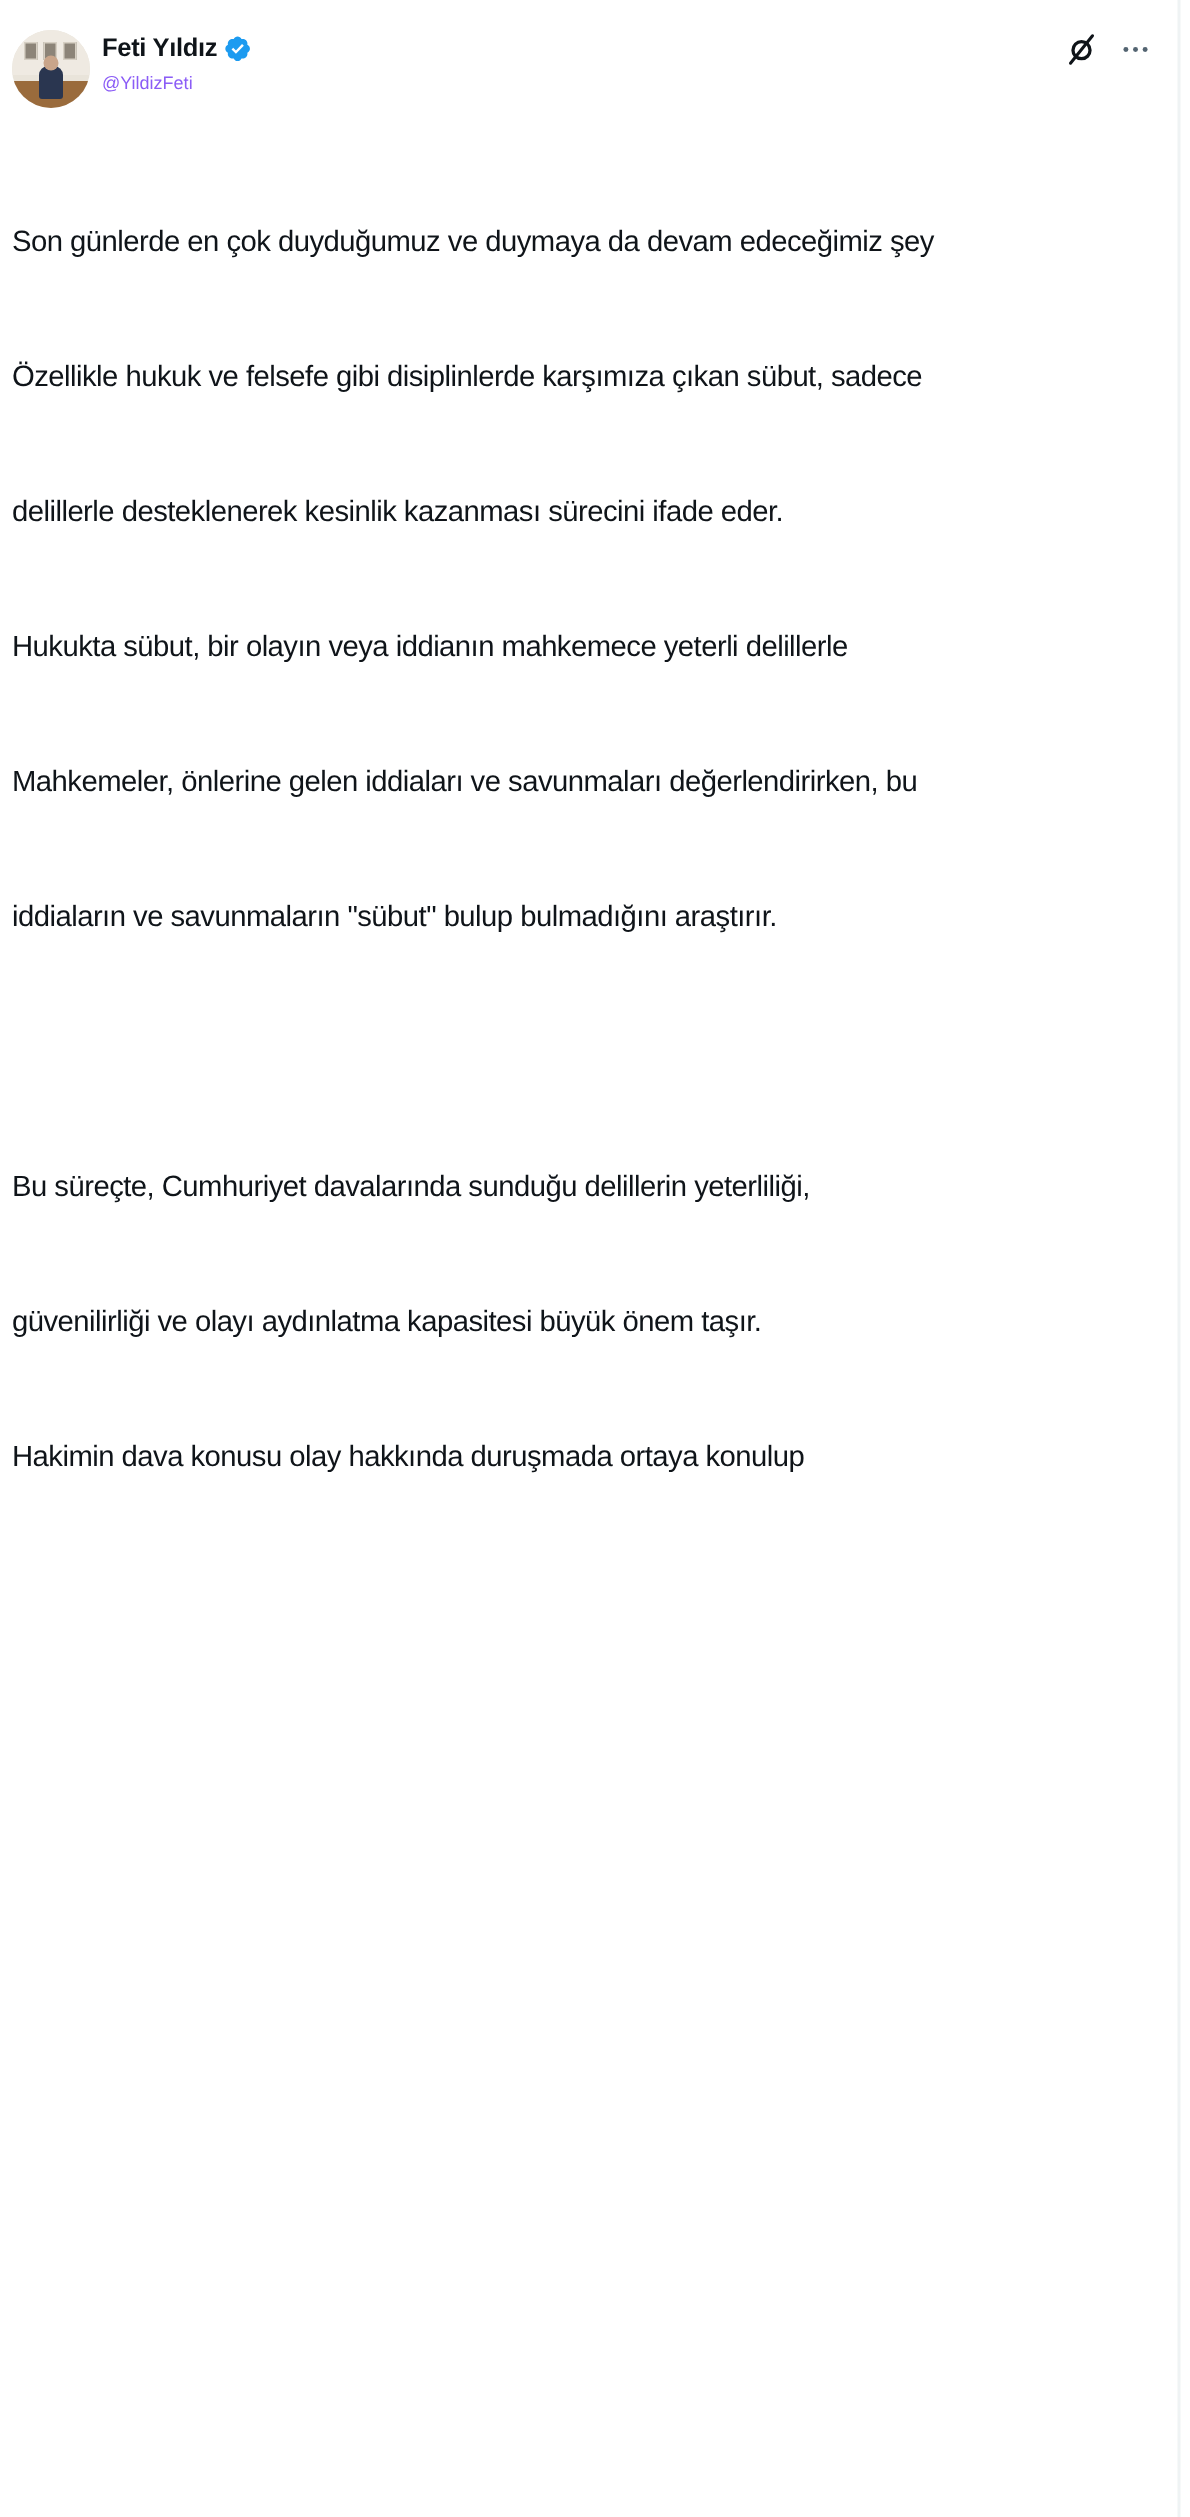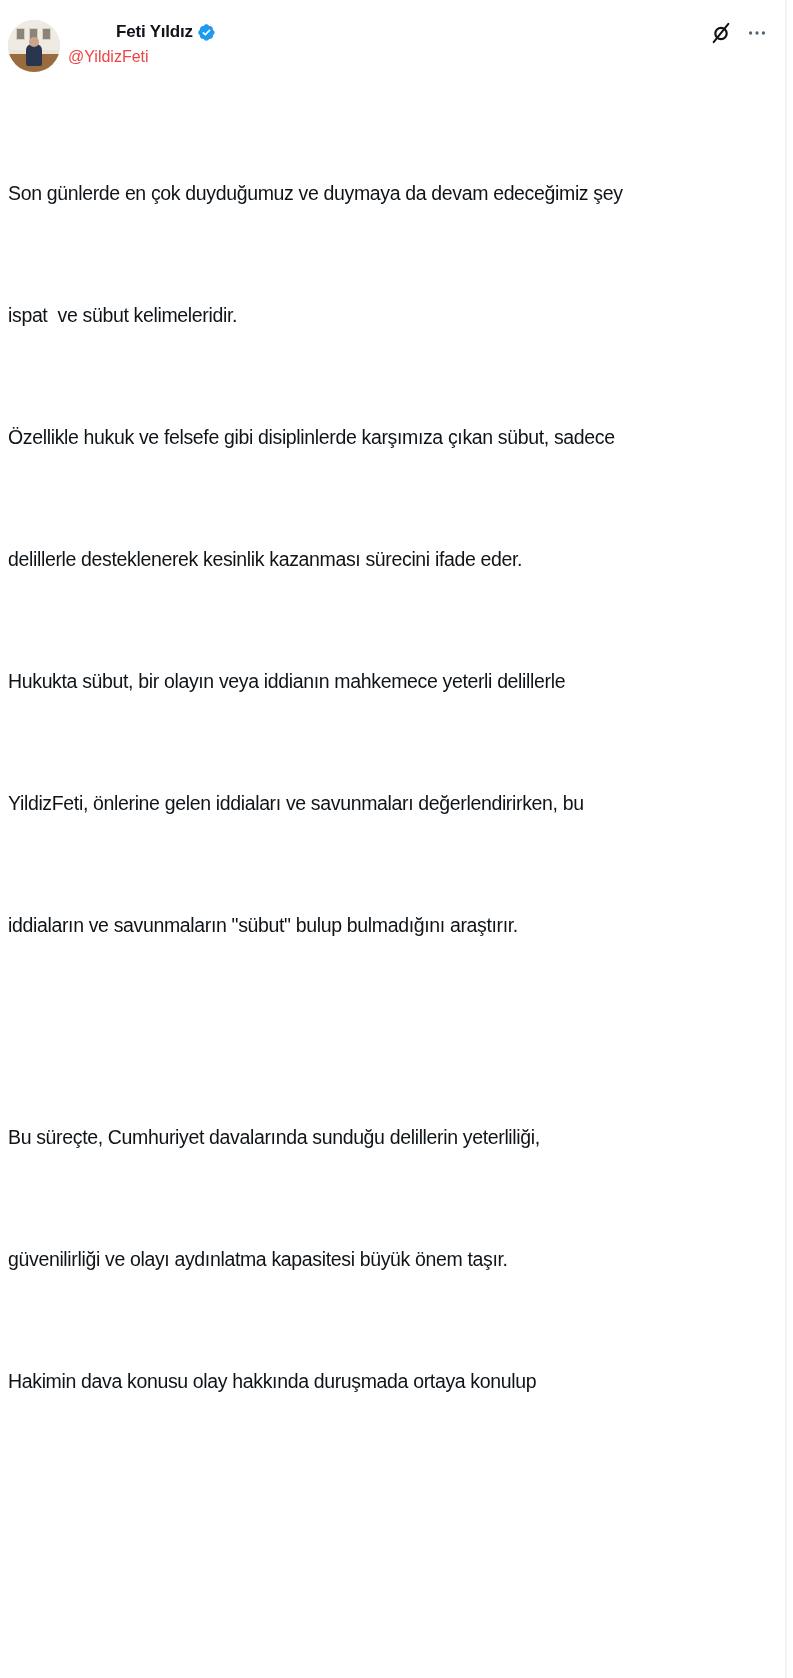--- a/index.html
+++ b/index.html
@@ -72,33 +72,32 @@
     top: 4px;
     display: flex;
     align-items: center;
     gap: 4px;
   }
   .display-name {
     font-weight: bold;
     font-size: 17px;
     color: #0f1419;
     letter-spacing: -0.2px;
-    margin-left: 48px;
   }
   .verified {
     width: 19px;
     height: 19px;
     display: inline-block;
   }
   .handle {
     position: absolute;
     left: 60px;
     top: 30px;
-    font-size: 16px;
-    color: #ef4444;
+    font-size: 12px;
+    color: #8b5cf6;
   }
   .actions {
     position: absolute;
     right: 10px;
     top: 4px;
     display: flex;
     align-items: center;
     gap: 14px;
   }
   .grok-icon {
@@ -122,21 +121,20 @@
     line-height: 30px;
     color: #0f1419;
     white-space: pre-wrap;
     letter-spacing: -0.35px;
     font-family: "Liberation Sans", "DejaVu Sans", sans-serif;
   }
   .line {
     display: block;
     height: 30px;
     white-space: pre;
-    margin-top: 32px;
   }
   .blank {
     display: block;
     height: 30px;
   }
 </style>
 </head>
 <body>
 
 <div class="divider-right"></div>
@@ -178,25 +176,24 @@
           <circle cx="5" cy="12" r="1.8" fill="#536471"></circle>
           <circle cx="12" cy="12" r="1.8" fill="#536471"></circle>
           <circle cx="19" cy="12" r="1.8" fill="#536471"></circle>
         </svg>
       </span>
     </div>
   </header>
 
   <div class="body-text">
     <span class="line">Son günlerde en çok duyduğumuz ve duymaya da devam edeceğimiz şey</span>
-    <span class="line">ispat  ve sübut kelimeleridir.</span>
     <span class="line">Özellikle hukuk ve felsefe gibi disiplinlerde karşımıza çıkan sübut, sadece</span>
     <span class="line">delillerle desteklenerek kesinlik kazanması sürecini ifade eder.</span>
     <span class="line">Hukukta sübut, bir olayın veya iddianın mahkemece yeterli delillerle</span>
-    <span class="line">YildizFeti, önlerine gelen iddiaları ve savunmaları değerlendirirken, bu</span>
+    <span class="line">Mahkemeler, önlerine gelen iddiaları ve savunmaları değerlendirirken, bu</span>
     <span class="line">iddiaların ve savunmaların "sübut" bulup bulmadığını araştırır.</span>
     <span class="blank"></span>
     <span class="line">Bu süreçte, Cumhuriyet davalarında sunduğu delillerin yeterliliği,</span>
     <span class="line">güvenilirliği ve olayı aydınlatma kapasitesi büyük önem taşır.</span>
     <span class="line">Hakimin dava konusu olay hakkında duruşmada ortaya konulup</span>
     
     
     
     
     

